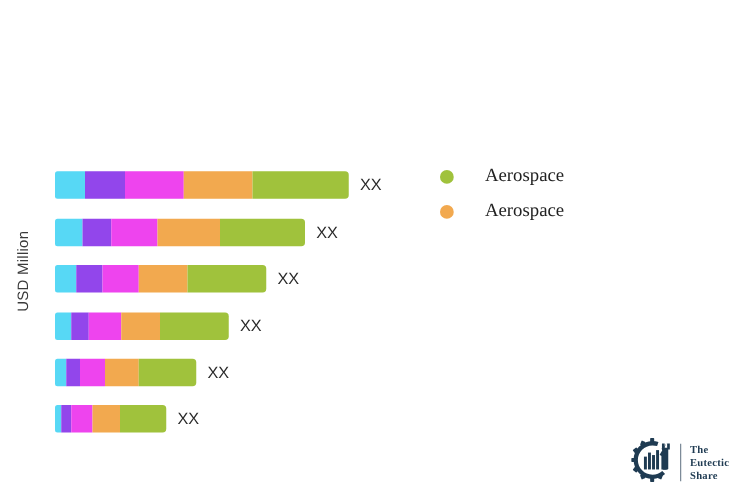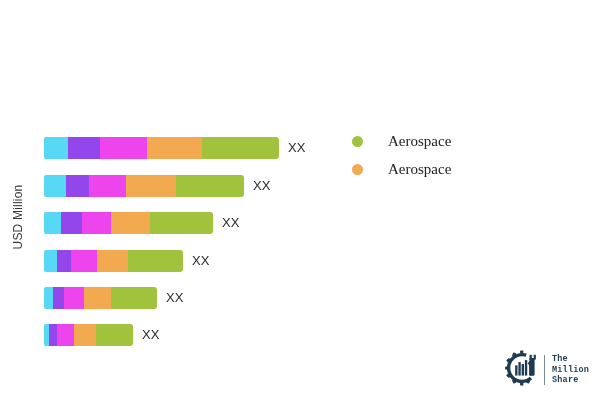--- a/index.html
+++ b/index.html
@@ -111,21 +111,21 @@
   }
   #logo-mark { flex: 0 0 auto; }
   #logo-divider {
     width: 1px;
     height: 30px;
     background: #7d8b99;
     margin: 0 7px 0 4px;
     flex: 0 0 auto;
   }
   #logo-text {
-    font-family: Liberation Mono, monospace;
+    font-family: Liberation Serif, serif;
     font-size: 8.5px;
     line-height: 10.5px;
     color: #1f3b52;
     font-weight: 600;
     letter-spacing: 0.2px;
   }
 </style>
 </head>
 <body>
 
@@ -217,18 +217,18 @@
           <rect x="23.2" y="11.2" width="2.6" height="17.2"></rect>
           <path d="M31.4 5.0l-2.3 3.9 1.5 1.0-1.6 2.6-1.6-1.0-2.3 3.9 1.6 1.0v12.0h4.0V16.4l1.6-1.0-2.3-3.9-1.6 1.0-1.6-2.6 1.5-1.0z" transform="translate(1.2,0)"></path>
           <rect x="28.6" y="9.0" width="5.4" height="19.6" rx="1.2"></rect>
           <path d="M28.4 5.4h2.4v5.2h-2.4zM33.0 5.4h2.4v5.2h-2.4z"></path>
         </g>
       </svg>
     </span>
     <span id="logo-divider"></span>
     <span id="logo-text">
       <div>The</div>
-      <div>Million</div>
+      <div>Eutectic</div>
       <div>Share</div>
     </span>
   </div>
 
 </div>
 
 </body></html>

